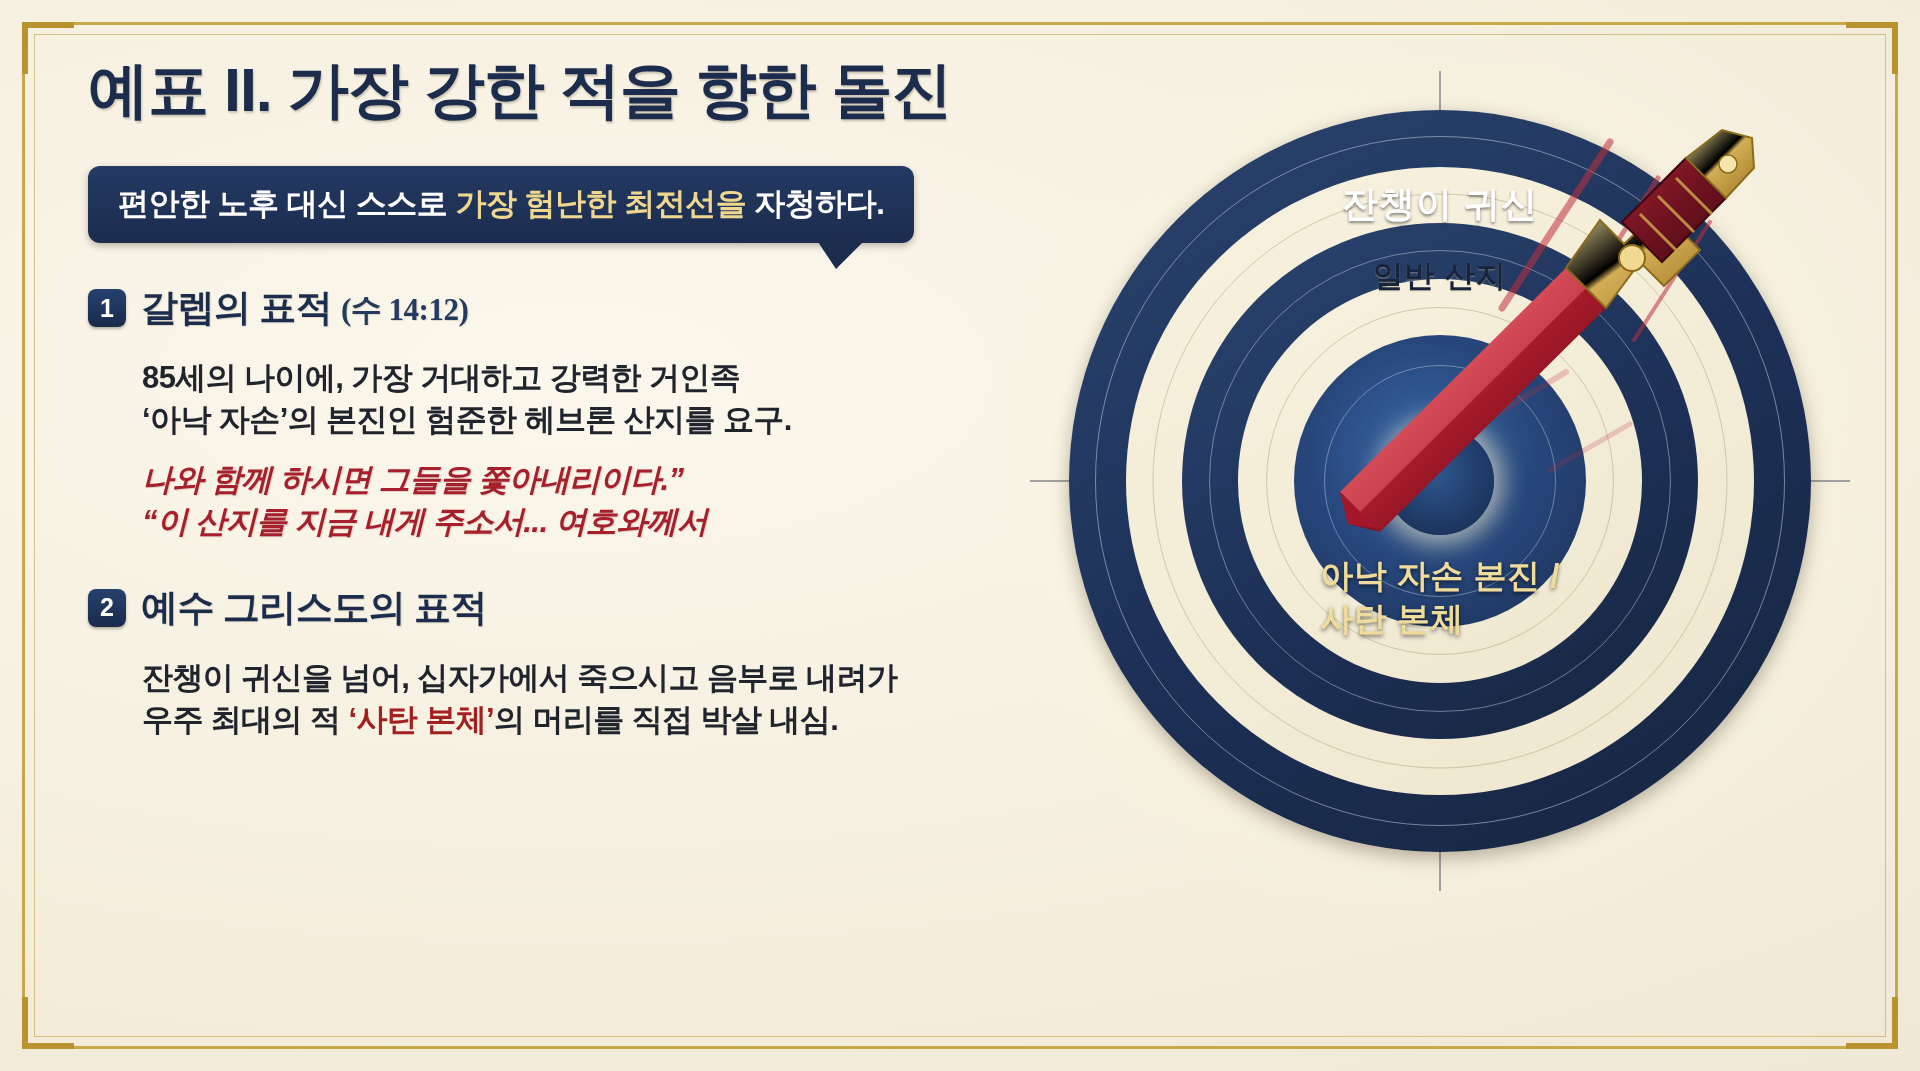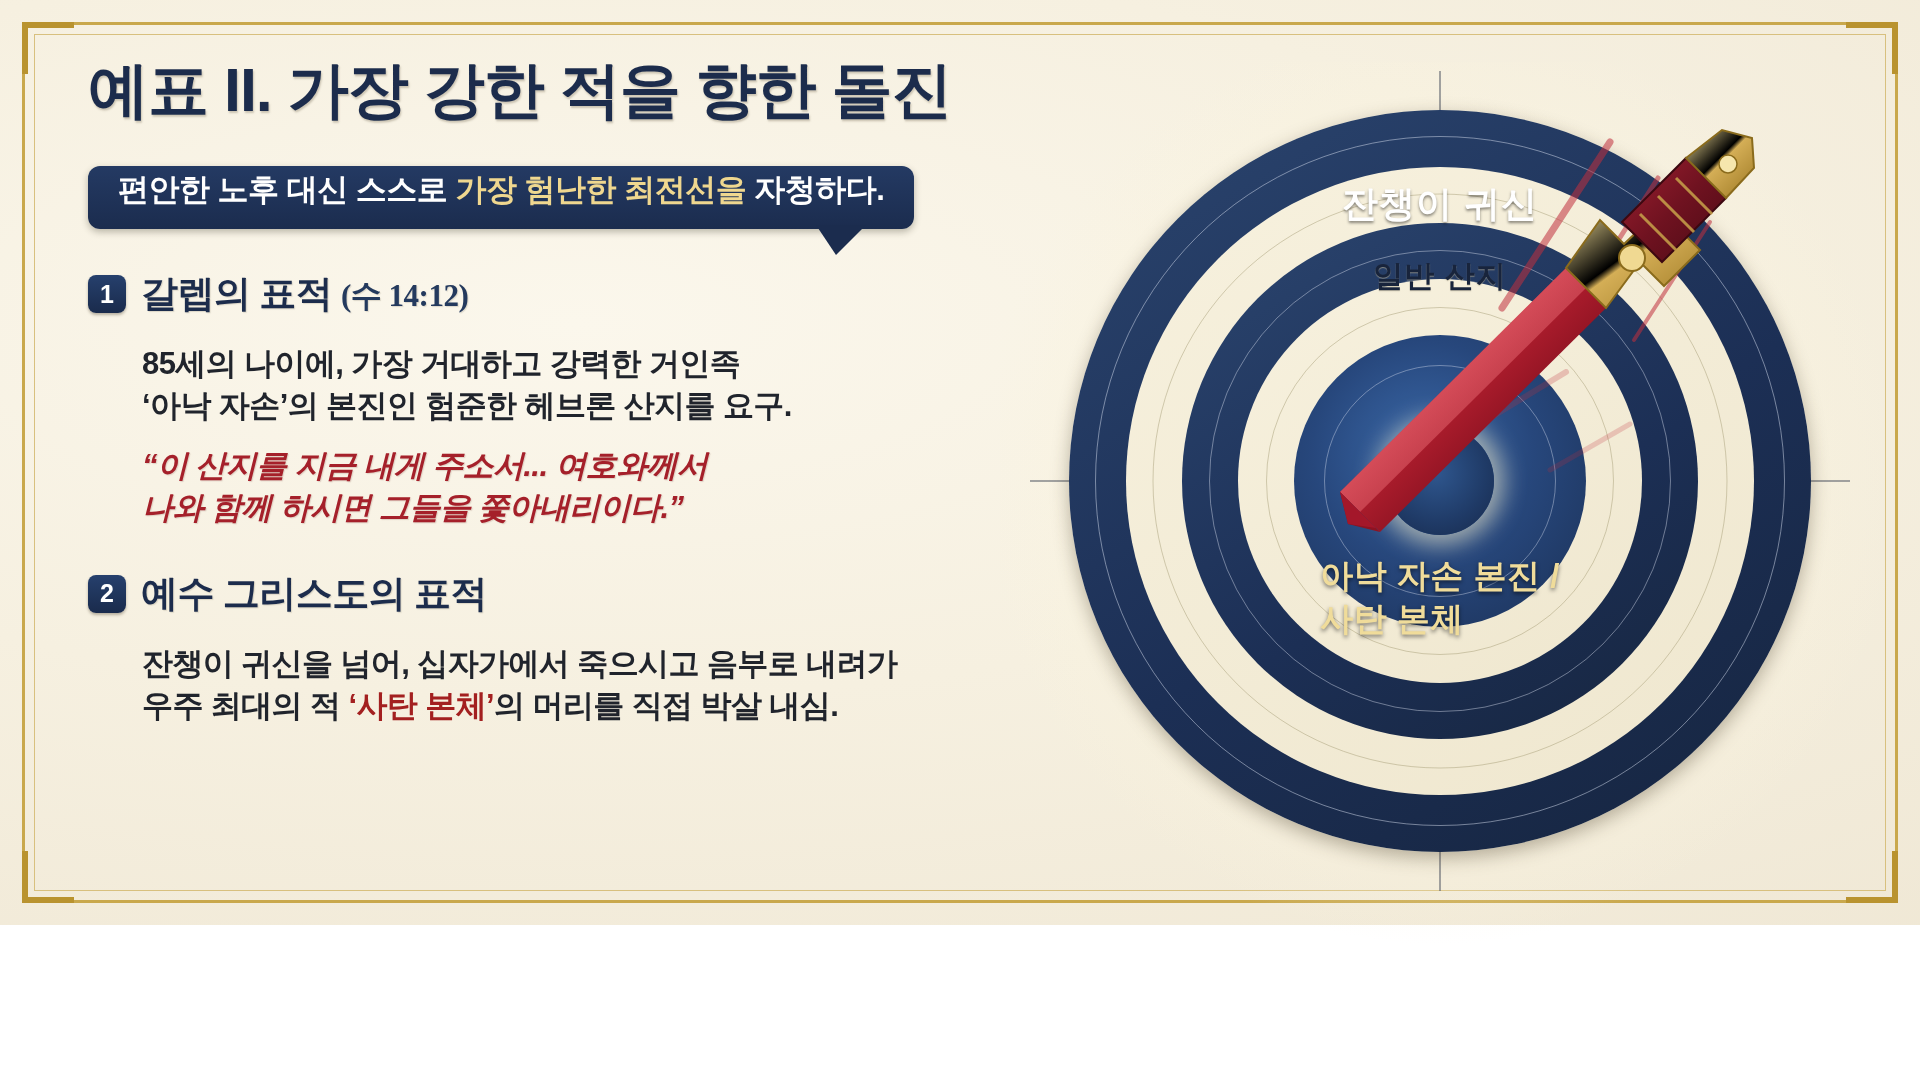--- a/index.html
+++ b/index.html
@@ -2,21 +2,21 @@
 <html lang="ko"><head>
 <meta charset="utf-8">
 <title>예표 II</title>
 <style>
   * { margin:0; padding:0; box-sizing:border-box; }
   html, body {
     width:1920px; height:1071px; overflow:hidden;
     font-family:"Liberation Sans","DejaVu Sans",sans-serif;
   }
   #slide {
-    position:relative; width:1920px; height:925px;
+    position:relative; width:1920px; height:1071px;
     background:
       radial-gradient(ellipse 120% 90% at 30% 35%, #fbf7ec 0%, #f6f0e0 45%, #efe7d4 100%);
   }
   
   .border-outer {
     position:absolute; left:22px; top:22px; right:22px; bottom:22px;
     border:3px solid #c9a84c; pointer-events:none;
   }
   .border-inner {
     position:absolute; left:34px; top:34px; right:34px; bottom:34px;
@@ -38,21 +38,21 @@
     letter-spacing:-1px; line-height:1.12;
     text-shadow:1px 2px 2px rgba(120,110,85,.35);
     white-space:nowrap;
   }
 
   
   #callout-wrap { position:relative; margin-top:42px; display:inline-block; }
   #callout {
     background:linear-gradient(180deg,#243a63 0%,#1b2c4e 100%);
     border-radius:12px;
-    padding:3px 30px 18px 30px;
+    padding:17px 30px 18px 30px;
     font-size:31px; font-weight:bold; color:#ffffff;
     letter-spacing:-.5px; white-space:nowrap;
     box-shadow:0 3px 7px rgba(40,35,20,.3);
   }
   #callout .hi { color:#efd78f; }
   #callout-tail {
     position:absolute; right:48px; bottom:-26px;
     width:0; height:0;
     border-left:20px solid transparent;
     border-right:30px solid transparent;
@@ -169,22 +169,22 @@
       <div class="item-head">
         <span class="num-badge">1</span>
         <span class="item-title"><span>갈렙의 표적</span>
           <span class="ref">(수 14:12)</span></span>
       </div>
       <div class="item-body">
         <div>85세의 나이에, 가장 거대하고 강력한 거인족</div>
         <div>‘아낙 자손’의 본진인 험준한 헤브론 산지를 요구.</div>
       </div>
       <div class="item-quote">
+        <div>나와 함께 하시면 그들을 쫓아내리이다.”</div>
         <div>“이 산지를 지금 내게 주소서... 여호와께서</div>
-        <div>나와 함께 하시면 그들을 쫓아내리이다.”</div>
       </div>
     </div>
 
     <div class="item">
       <div class="item-head">
         <span class="num-badge">2</span>
         <span class="item-title"><span>예수 그리스도의 표적</span></span>
       </div>
       <div class="item-body">
         <div>잔챙이 귀신을 넘어, 십자가에서 죽으시고 음부로 내려가</div>

